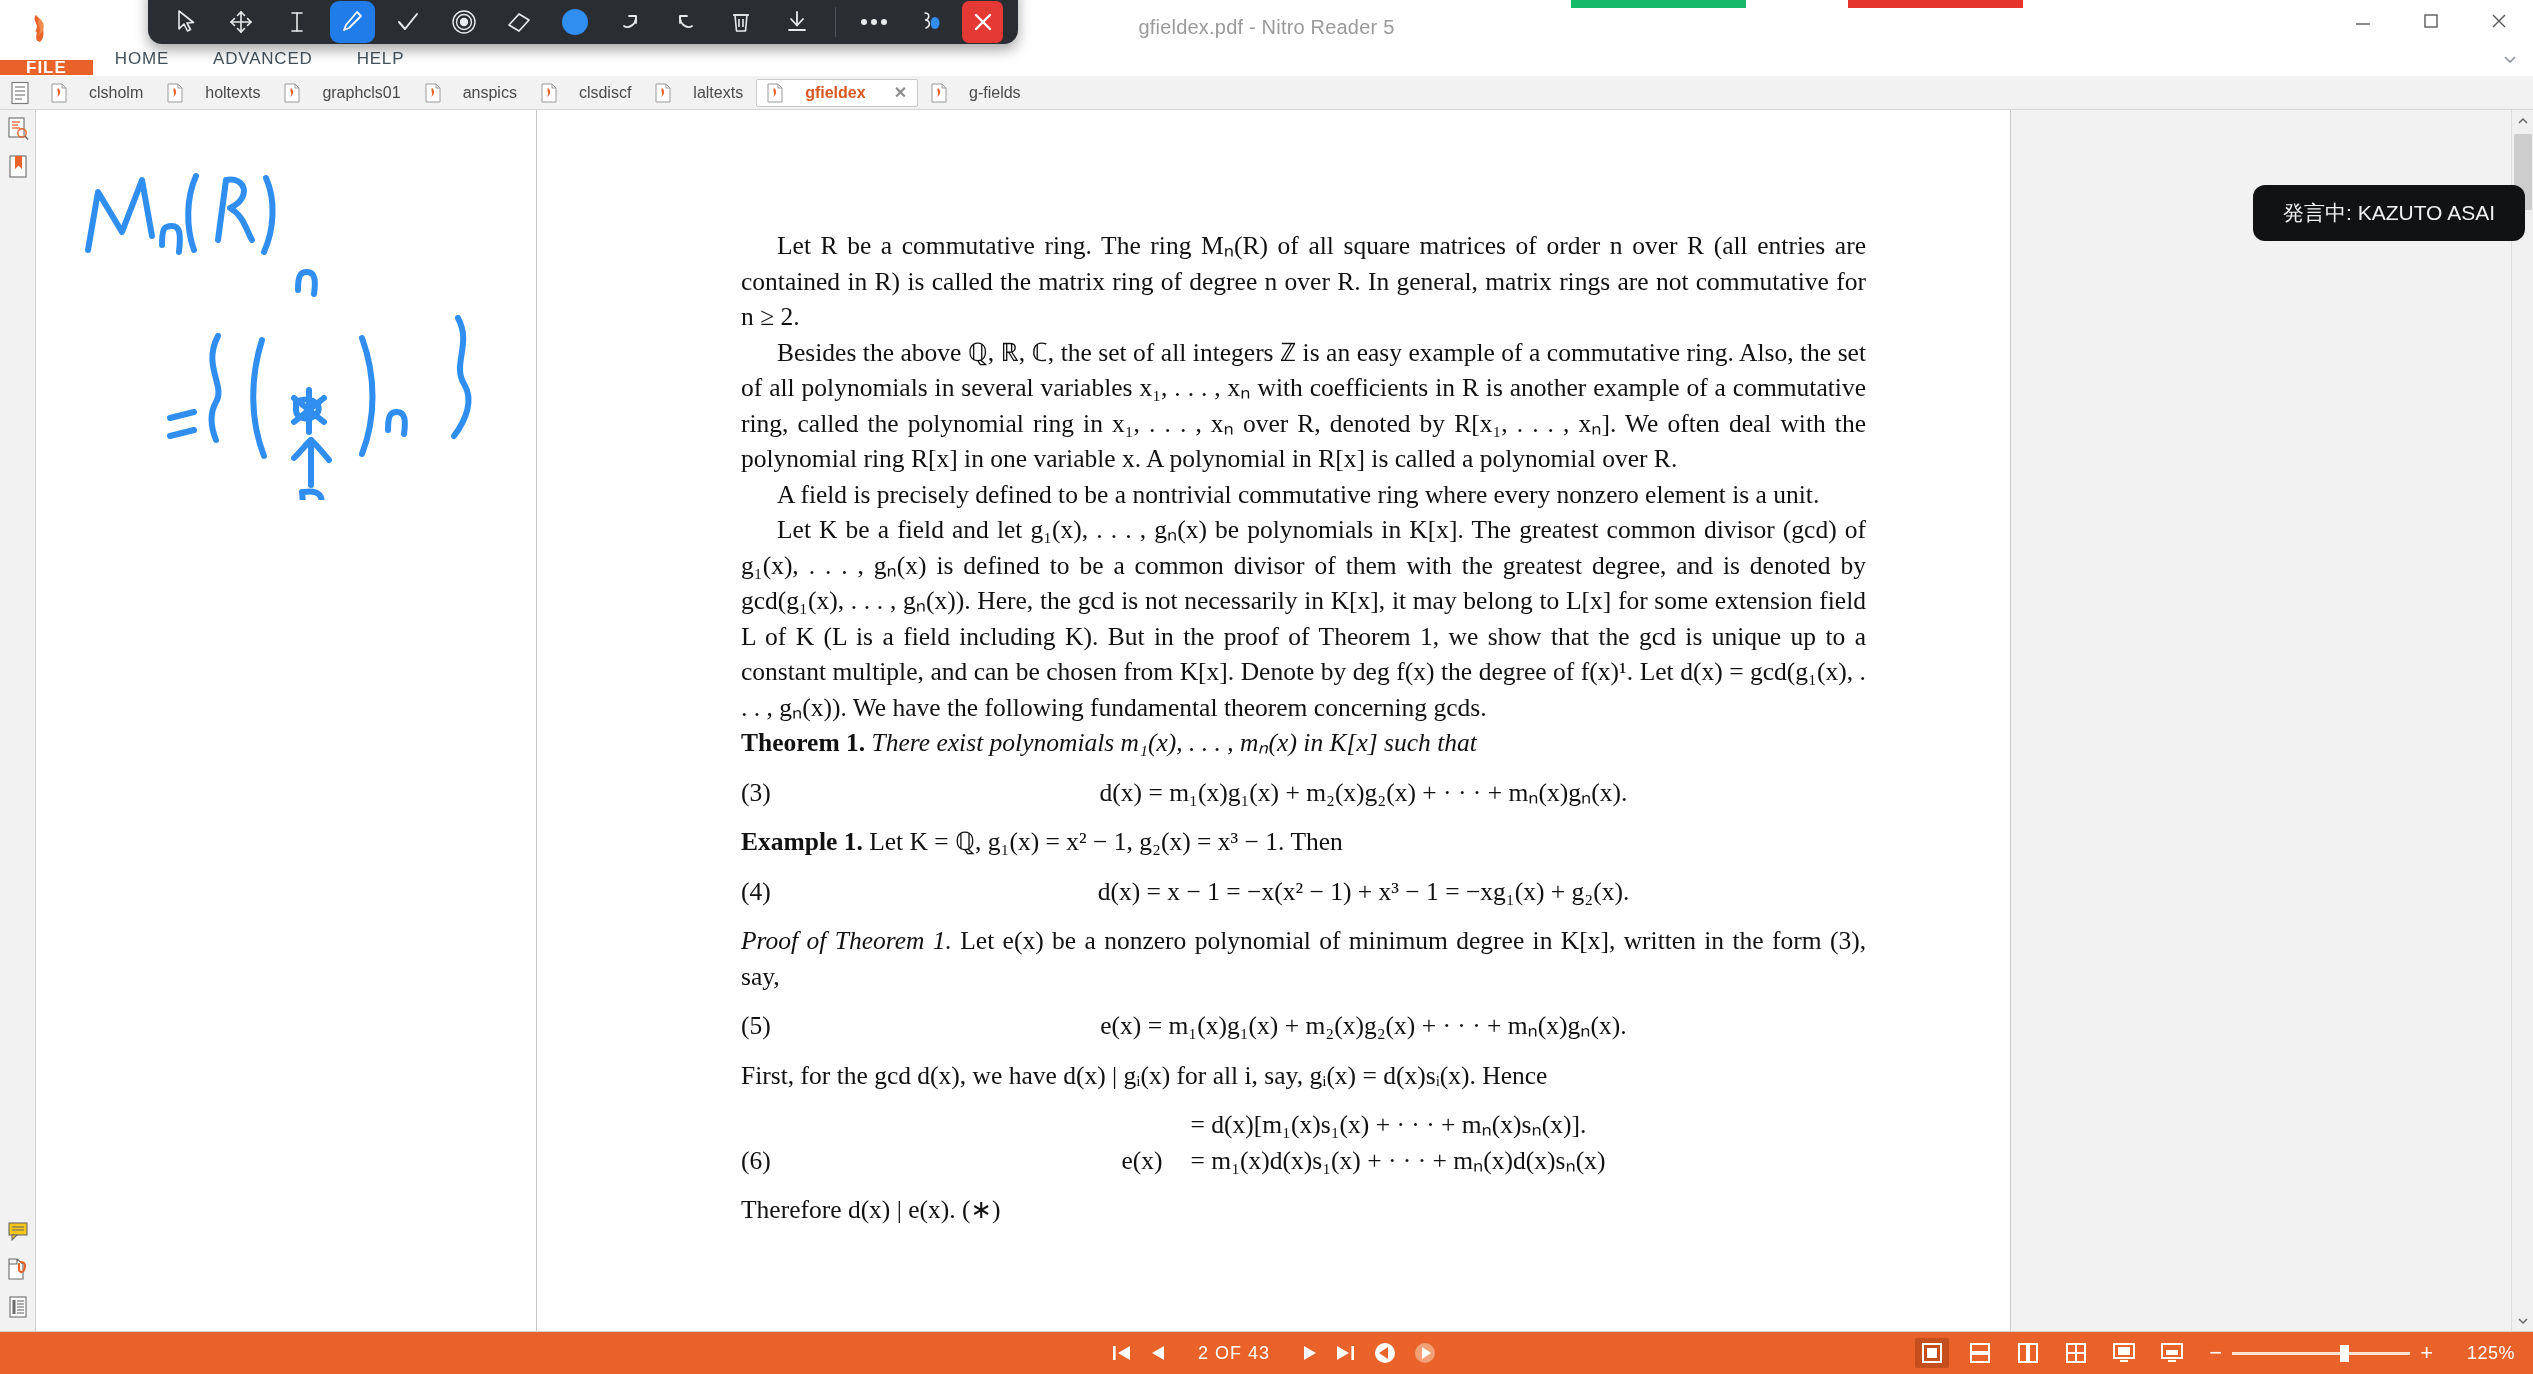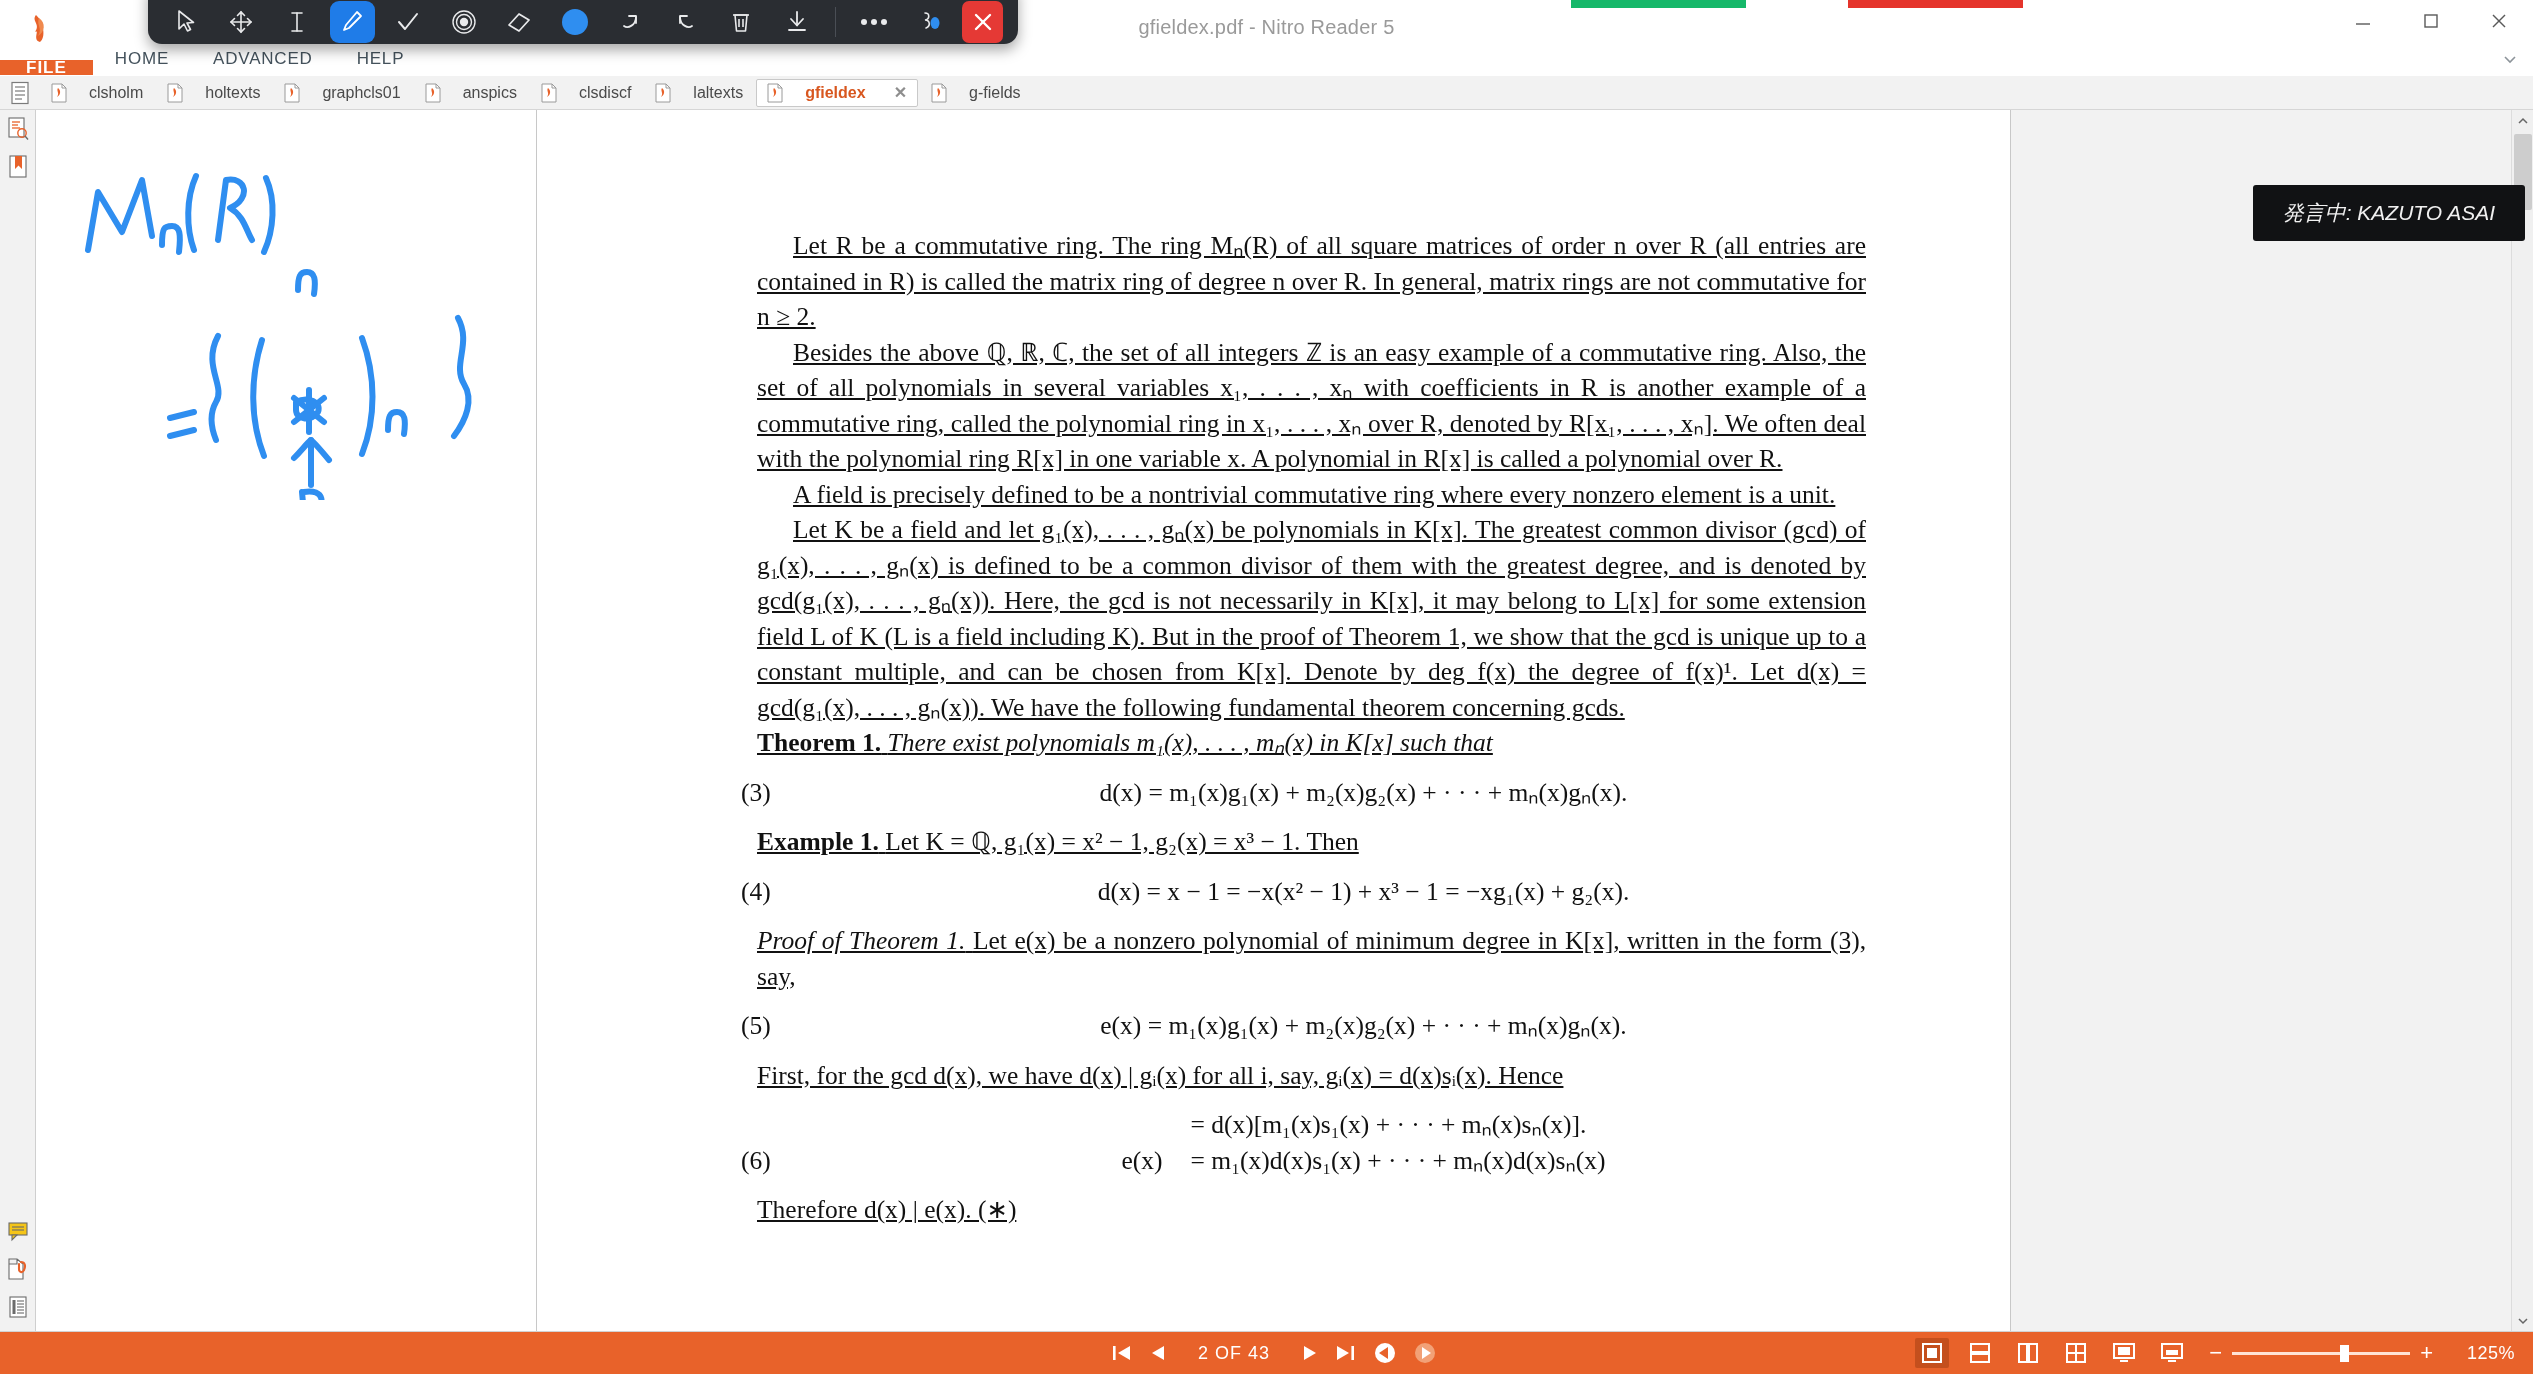--- a/index.html
+++ b/index.html
@@ -125,36 +125,36 @@
   
   .handwriting { position:absolute; left:30px; top:30px; width:470px; height:360px; }
 
   
   .doccol {
     position:absolute; left:705px; top:118px; width:1125px;
     font-family:"Liberation Serif", serif;
     color:#111; font-size:25.5px; line-height:35.5px;
     text-align:justify;
   }
-  .doccol p { margin:0 0 0 16px; text-indent:36px;text-decoration:underline; }
+  .doccol p { margin:0 0 0 0; text-indent:36px; }
   .doccol p.noindent { text-indent:0; }
   .mt { margin-top:24px; }
   .eq-row { display:flex; align-items:baseline; margin:14px 0; }
   .eq-label { position:relative; width:120px; flex:0 0 120px; }
   .eq-body { flex:1; text-align:center; }
   .eq-body2 { flex:1; }
   .thm-head { font-weight:700; }
   .thm-body { font-style:italic; }
 
   
   .toast {
     position:absolute; right:8px; top:185px;
     background:#111214; color:#f0f0f0;
-    font-size:21px; padding:14px 30px; border-radius:3px;
-    z-index:60; white-space:nowrap;font-style:italic;
+    font-size:21px; padding:14px 30px; border-radius:12px;
+    z-index:60; white-space:nowrap;
   }
 
   
   .strip-green { position:absolute; left:1571px; top:0; width:175px; height:8px; background:#16b86a; z-index:70;}
   .strip-red { position:absolute; left:1848px; top:0; width:175px; height:8px; background:#e5342b; z-index:70;}
 
   
   .vscroll {
     position:absolute; right:0; top:110px; width:22px; bottom:42px;
     background:#f0f0f0; border-left:1px solid #dcdcdc;

